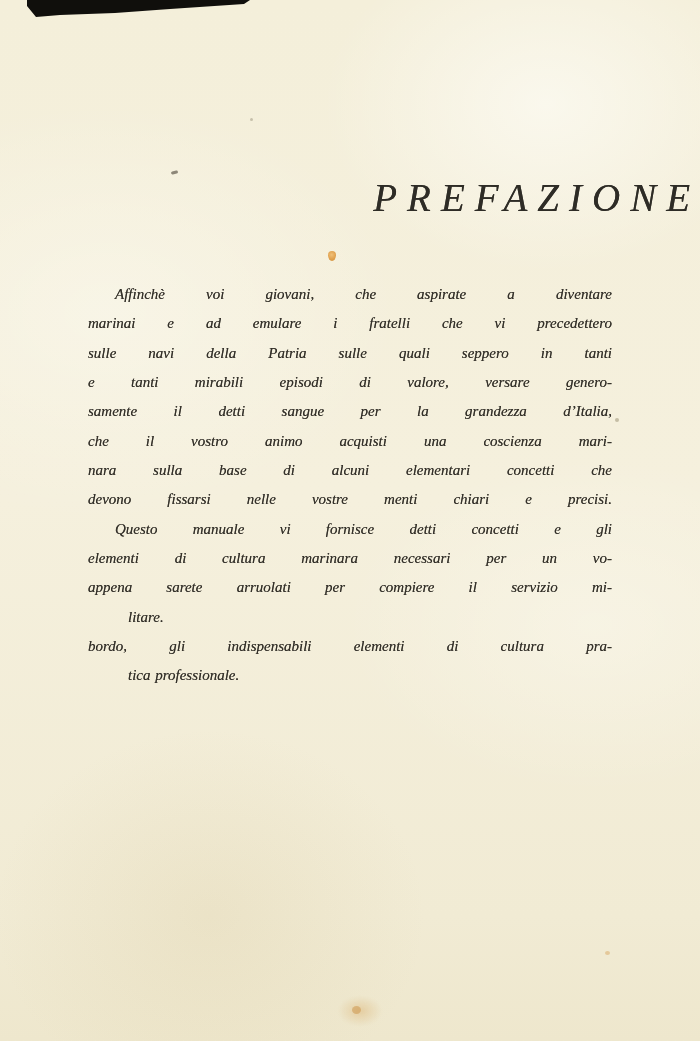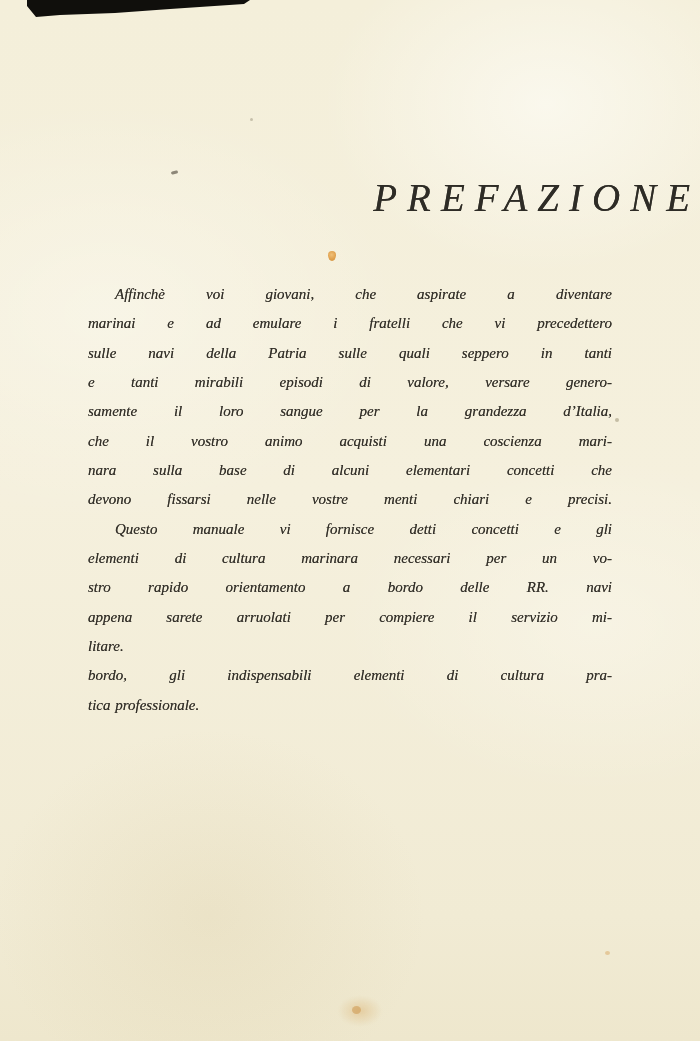--- a/index.html
+++ b/index.html
@@ -33,21 +33,21 @@
     font-style:italic;
     font-size:15px;
     color:#34312a;
     text-align:justify;
     text-align-last:justify;
     overflow:hidden;
     word-spacing:1px;
     text-shadow:0 0 0.55px rgba(52,49,42,0.8);
   }
   .line.indent{text-indent:27px;}
-  .line.flushleft{text-align-last:left;}
+  .line.flushleft{text-align-last:left;margin-left:40px;}
   .mark{position:absolute;}
   .title-speck{
     left:171px;top:171px;width:7px;height:3px;
     background:#7a7466;border-radius:2px;
     transform:rotate(-14deg);opacity:.85;
   }
   .ink-drop{
     left:328px;top:251px;width:8px;height:10px;
     border-radius:50% 50% 50% 50% / 42% 42% 58% 58%;
     background:radial-gradient(circle at 45% 38%, #f0c078 0%, #e0a14e 55%, #d08f3c 100%);
@@ -84,30 +84,29 @@
 
   <div class="title">PREFAZIONE</div>
 
   <div class="textblock">
 
     <div>
       <div class="line indent">Affinchè voi giovani, che aspirate a diventare</div>
       <div class="line">marinai e ad emulare i fratelli che vi precedettero</div>
       <div class="line">sulle navi della Patria sulle quali seppero in tanti</div>
       <div class="line">e tanti mirabili episodi di valore, versare genero-</div>
-      <div class="line">samente il loro sangue per la grandezza d’Italia,</div>
+      <div class="line">samente il detti sangue per la grandezza d’Italia,</div>
       <div class="line">che il vostro animo acquisti una coscienza mari-</div>
       <div class="line">nara sulla base di alcuni elementari concetti che</div>
       <div class="line">devono fissarsi nelle vostre menti chiari e precisi.</div>
     </div>
 
     <div>
       <div class="line indent">Questo manuale vi fornisce detti concetti e gli</div>
       <div class="line">elementi di cultura marinara necessari per un vo-</div>
-      <div class="line">stro rapido orientamento a bordo delle RR. navi</div>
       <div class="line">appena sarete arruolati per compiere il servizio mi-</div>
       <div class="line flushleft">litare.</div>
     </div>
 
     <div>
       <div class="line">bordo, gli indispensabili elementi di cultura pra-</div>
       <div class="line flushleft">tica professionale.</div>
     </div>
 
   </div>

